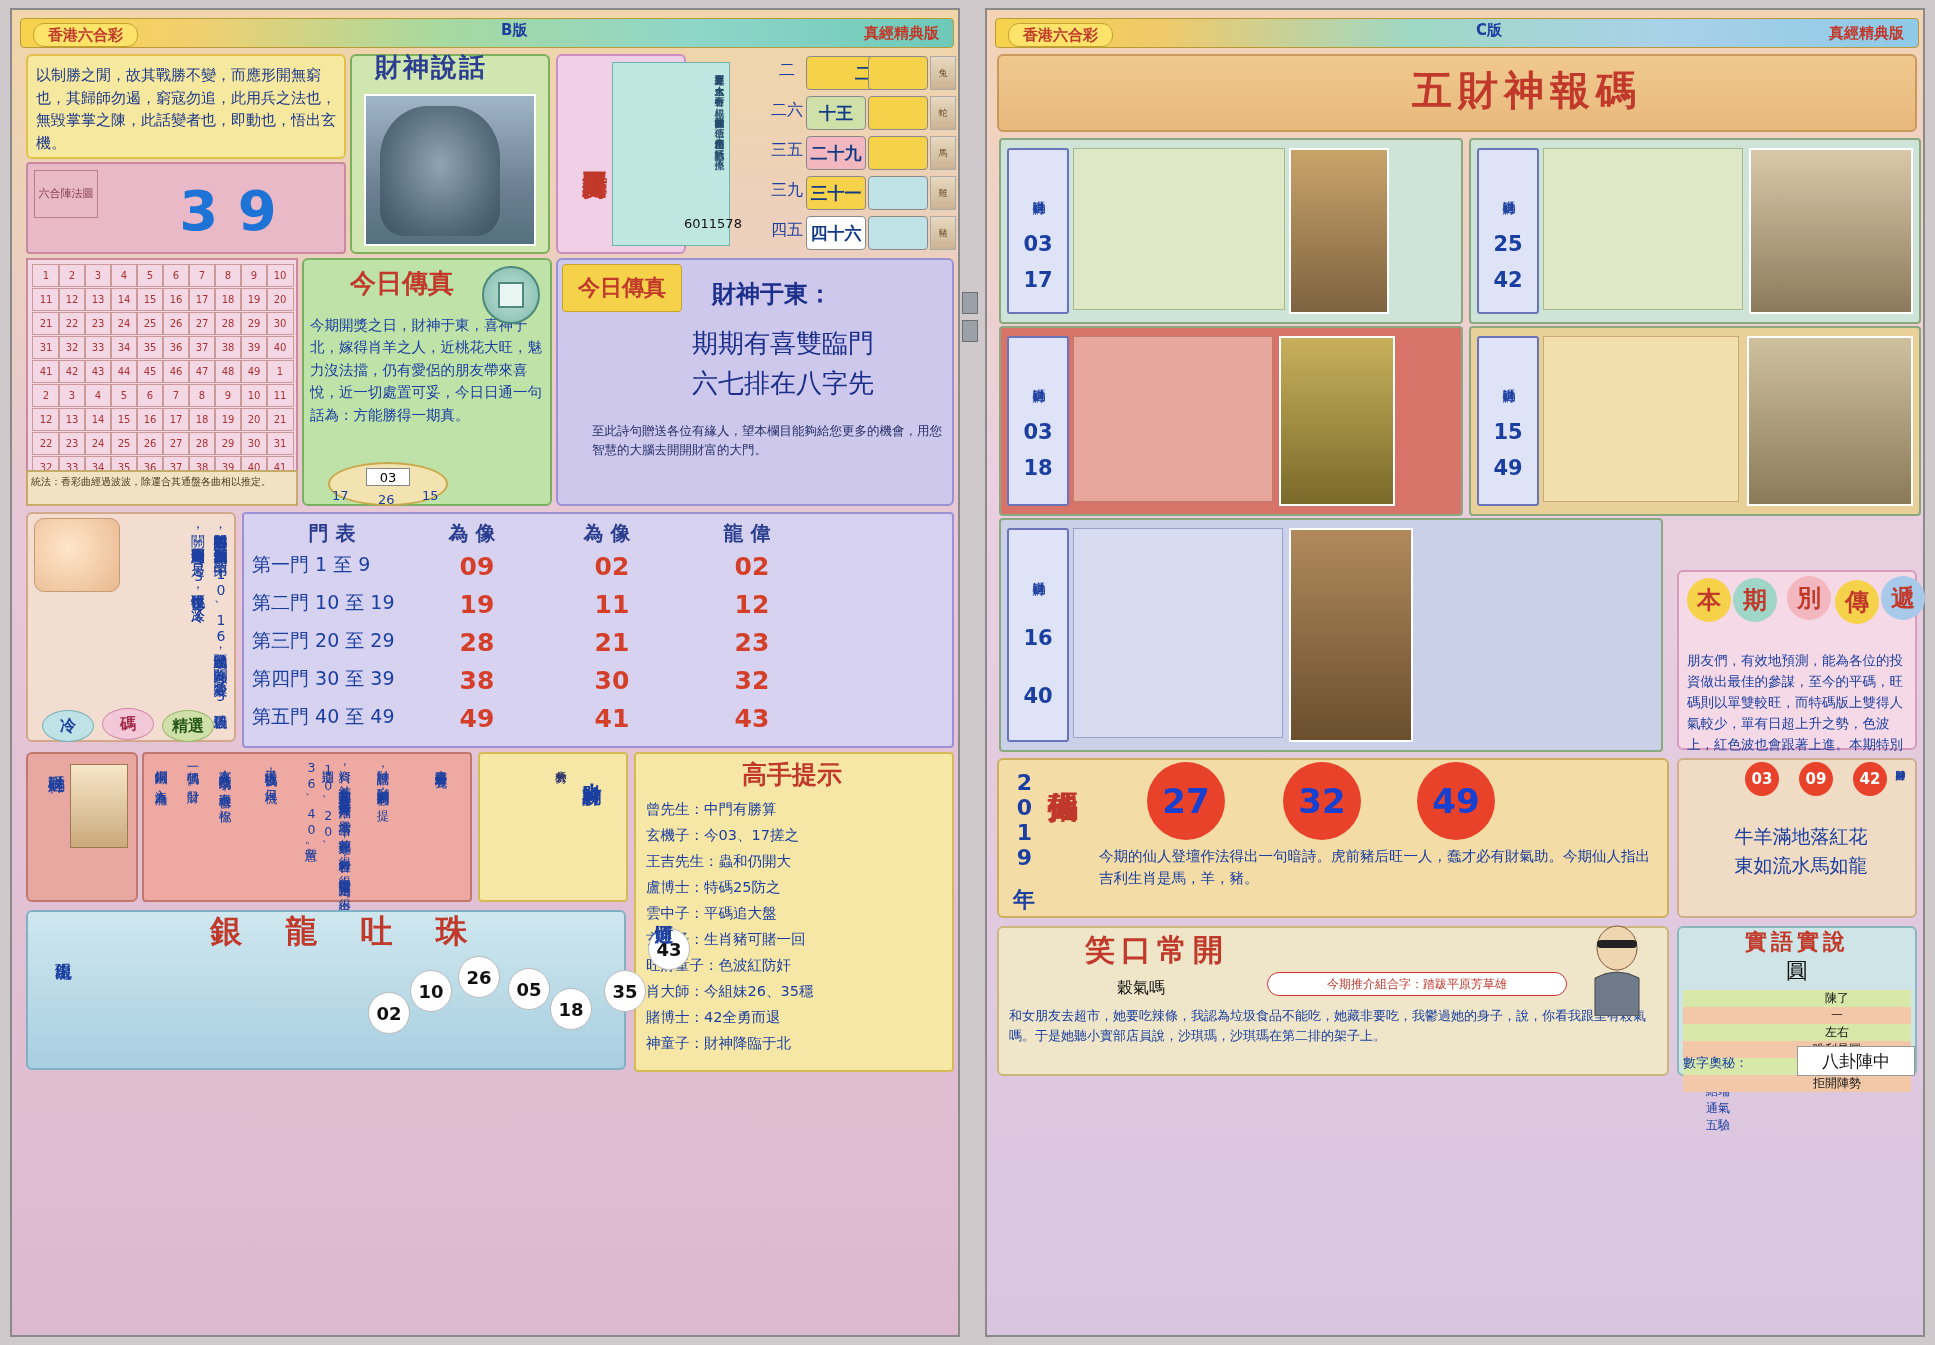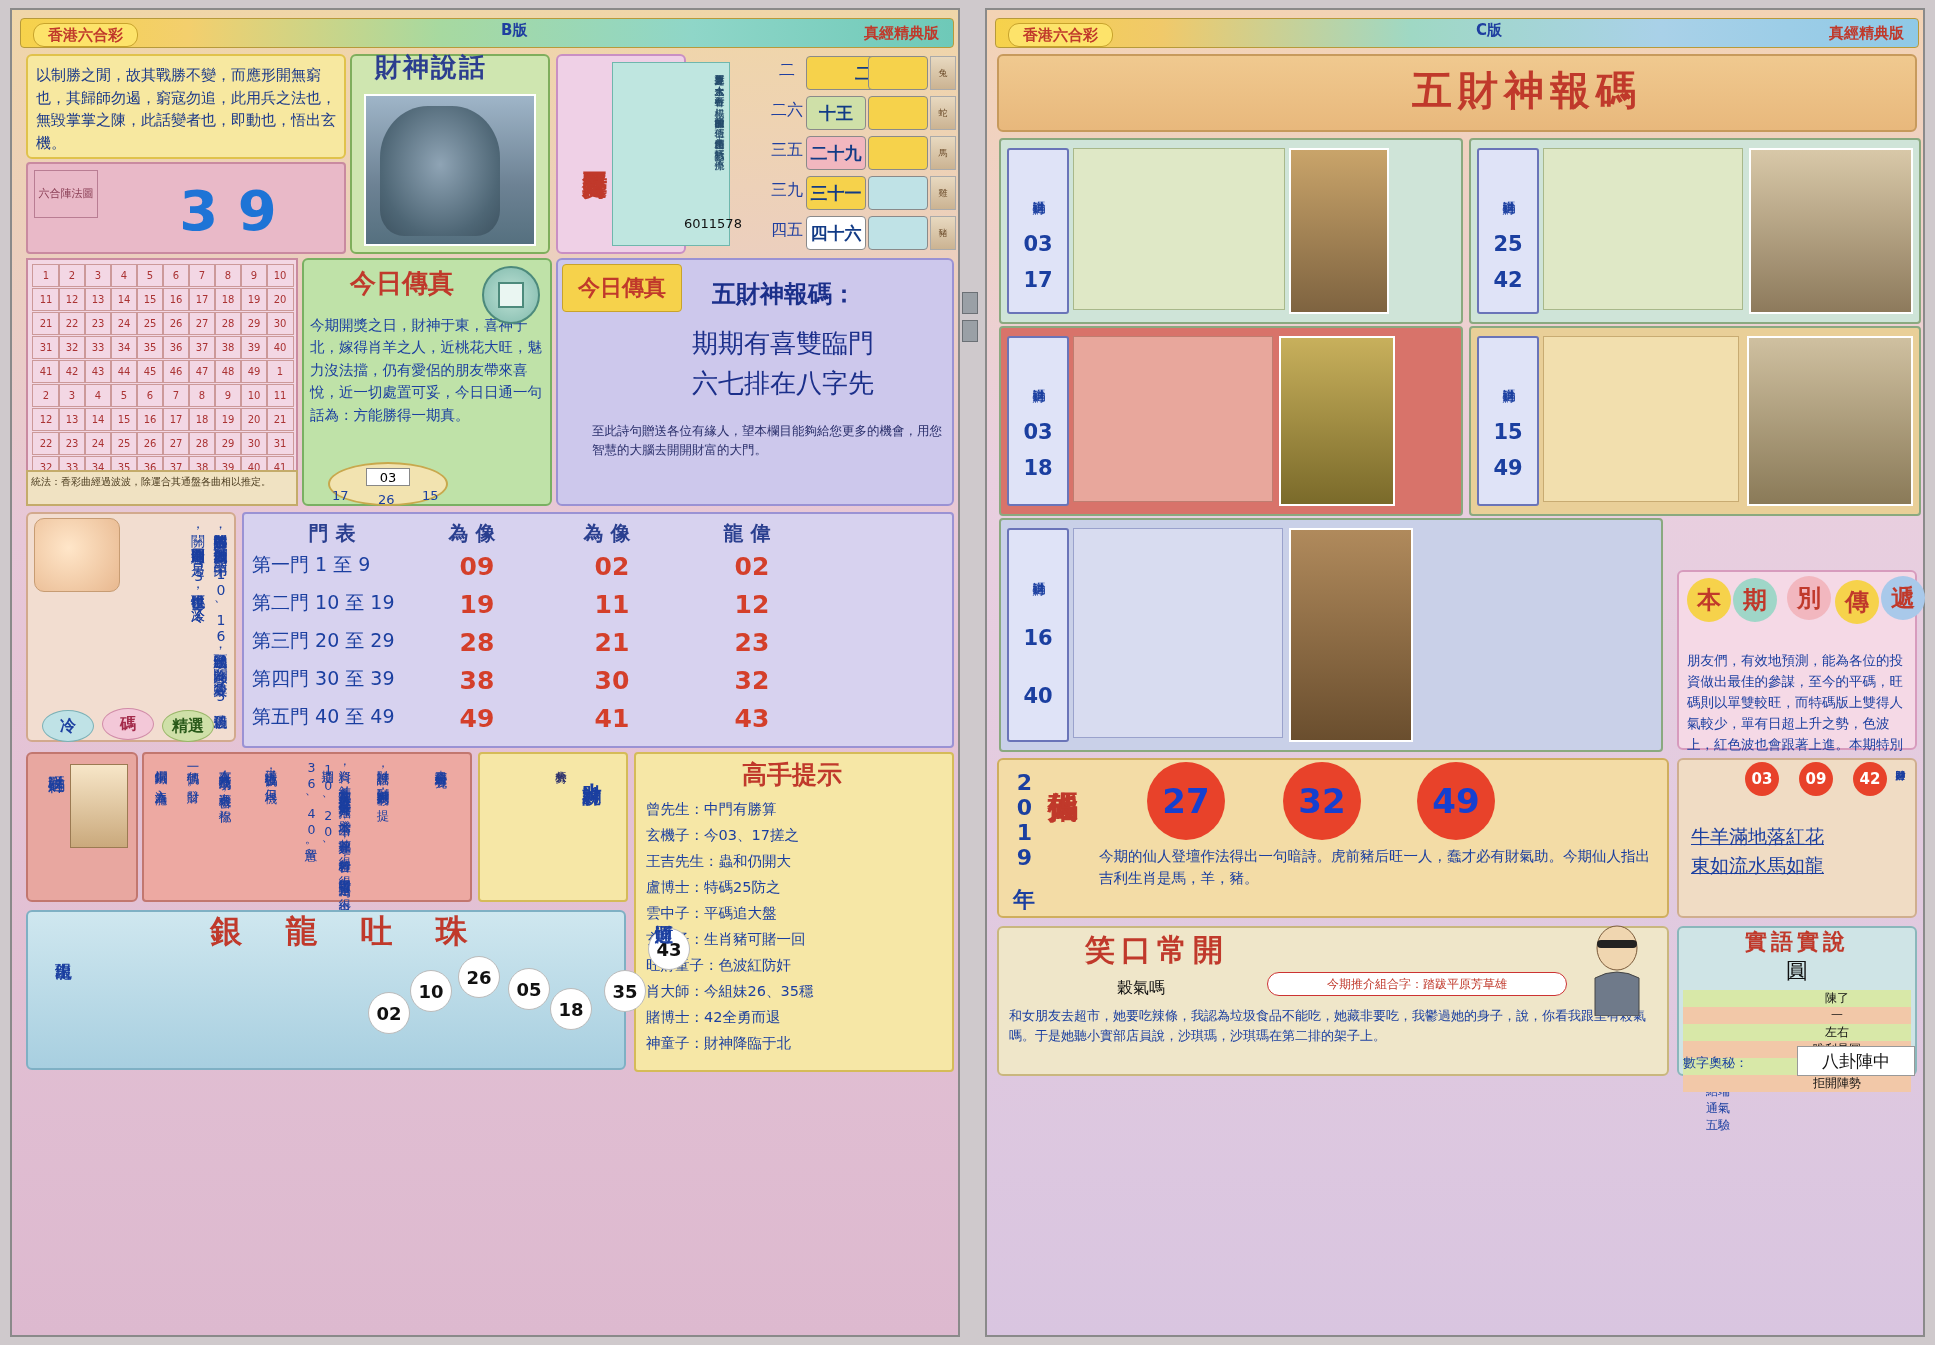--- a/index.html
+++ b/index.html
@@ -132,21 +132,21 @@
 
   #cJoke{left:10px;top:916px;width:672px;height:150px;background:#efe6c9;border:2px solid #c9b77e;border-radius:6px;}
   #cJokeTitle{left:40px;top:920px;width:260px;height:40px;font-size:30px;font-weight:bold;color:#c0392b;letter-spacing:6px;}
   #cJokeSub{left:130px;top:968px;font-size:16px;color:#111;}
   #cJokeTag{left:280px;top:962px;width:300px;height:24px;background:#fff;border:1px solid #c33;border-radius:12px;font-size:12px;color:#c0392b;}
   #cJokeTxt{left:22px;top:996px;width:640px;font-size:13px;color:#1b3fa0;line-height:1.55;}
   #cJokeMan{left:590px;top:910px;width:80px;height:96px;}
 
   #cHorse{left:690px;top:748px;width:240px;height:160px;background:#f0dcc4;border:2px solid #cfae8e;border-radius:6px;}
   .hball{position:absolute;top:752px;width:34px;height:34px;border-radius:50%;background:#e8422a;display:flex;align-items:center;justify-content:center;font-size:15px;font-weight:bold;color:#fff;}
-  #cHorseTxt{left:704px;top:812px;width:220px;font-size:19px;color:#1b3fa0;line-height:1.5;text-decoration:underline;}
+  #cHorseTxt{left:704px;top:812px;width:220px;font-size:19px;color:#1b3fa0;line-height:1.5;text-align:center;}
 
   #cSlang{left:690px;top:916px;width:240px;height:150px;background:#cfe4e6;border:2px solid #8ab7bb;border-radius:6px;}
   #cSlangTitle{left:700px;top:918px;width:220px;height:28px;font-size:22px;font-weight:bold;color:#c0392b;letter-spacing:4px;}
   #cSlangCircle{left:790px;top:946px;width:40px;height:30px;font-size:22px;color:#111;}
   .slangrow{position:absolute;left:696px;width:228px;height:17px;font-size:12px;}
   .slangrow .k{position:absolute;left:0;width:70px;text-align:center;color:#1b3fa0;margin-top:42px;}
   .slangrow .v{position:absolute;left:80px;width:148px;text-align:center;color:#111;}
   #cSlangFoot{left:696px;top:1044px;width:228px;font-size:13px;color:#1b3fa0;}
   #cSlangFootBox{left:810px;top:1036px;width:118px;height:30px;background:#fff;border:1px solid #999;font-size:17px;color:#111;}
 
@@ -323,21 +323,21 @@
   <div class="abs" id="bCoin"></div>
   <div class="abs" id="bCoinSq"></div>
   <div class="abs" id="bEgg"></div>
   <div class="abs ctr" id="bEgg03">03</div>
   <div class="abs" id="bEgg17">17</div>
   <div class="abs" id="bEgg15">15</div>
   <div class="abs" id="bEgg26">26</div>
 
   <div class="abs" id="bToday"></div>
   <div class="abs ctr" id="bTodayTag">今日傳真</div>
-  <div class="abs" id="bTodayH">五財神報碼：</div>
+  <div class="abs" id="bTodayH">財神于東：</div>
   <div class="abs" id="bTodayL1">期期有喜雙臨門</div>
   <div class="abs" id="bTodayL2">六七排在八字先</div>
   <div class="abs" id="bTodayNote">至此詩句贈送各位有緣人，望本欄目能夠給您更多的機會，用您智慧的大腦去開開財富的大門。</div>
 
   <div class="abs" id="bLeftTalk"></div>
   <div class="abs" id="bBaby"></div>
   <div class="abs vtext" id="bLeftTalkTxt">根據各門的對陣形勢，我們可以做出預測如下：第二門中、10、16號已緩過勁頭，顧為關注，其中冷殺35號仍殺過關，而還冷留意到四門中，另是43號可以性也很小，冷了又冷</div>
   <div class="badge" id="bBadge1">冷</div>
   <div class="badge" id="bBadge2">碼</div>
   <div class="badge" id="bBadge3">精選</div>

